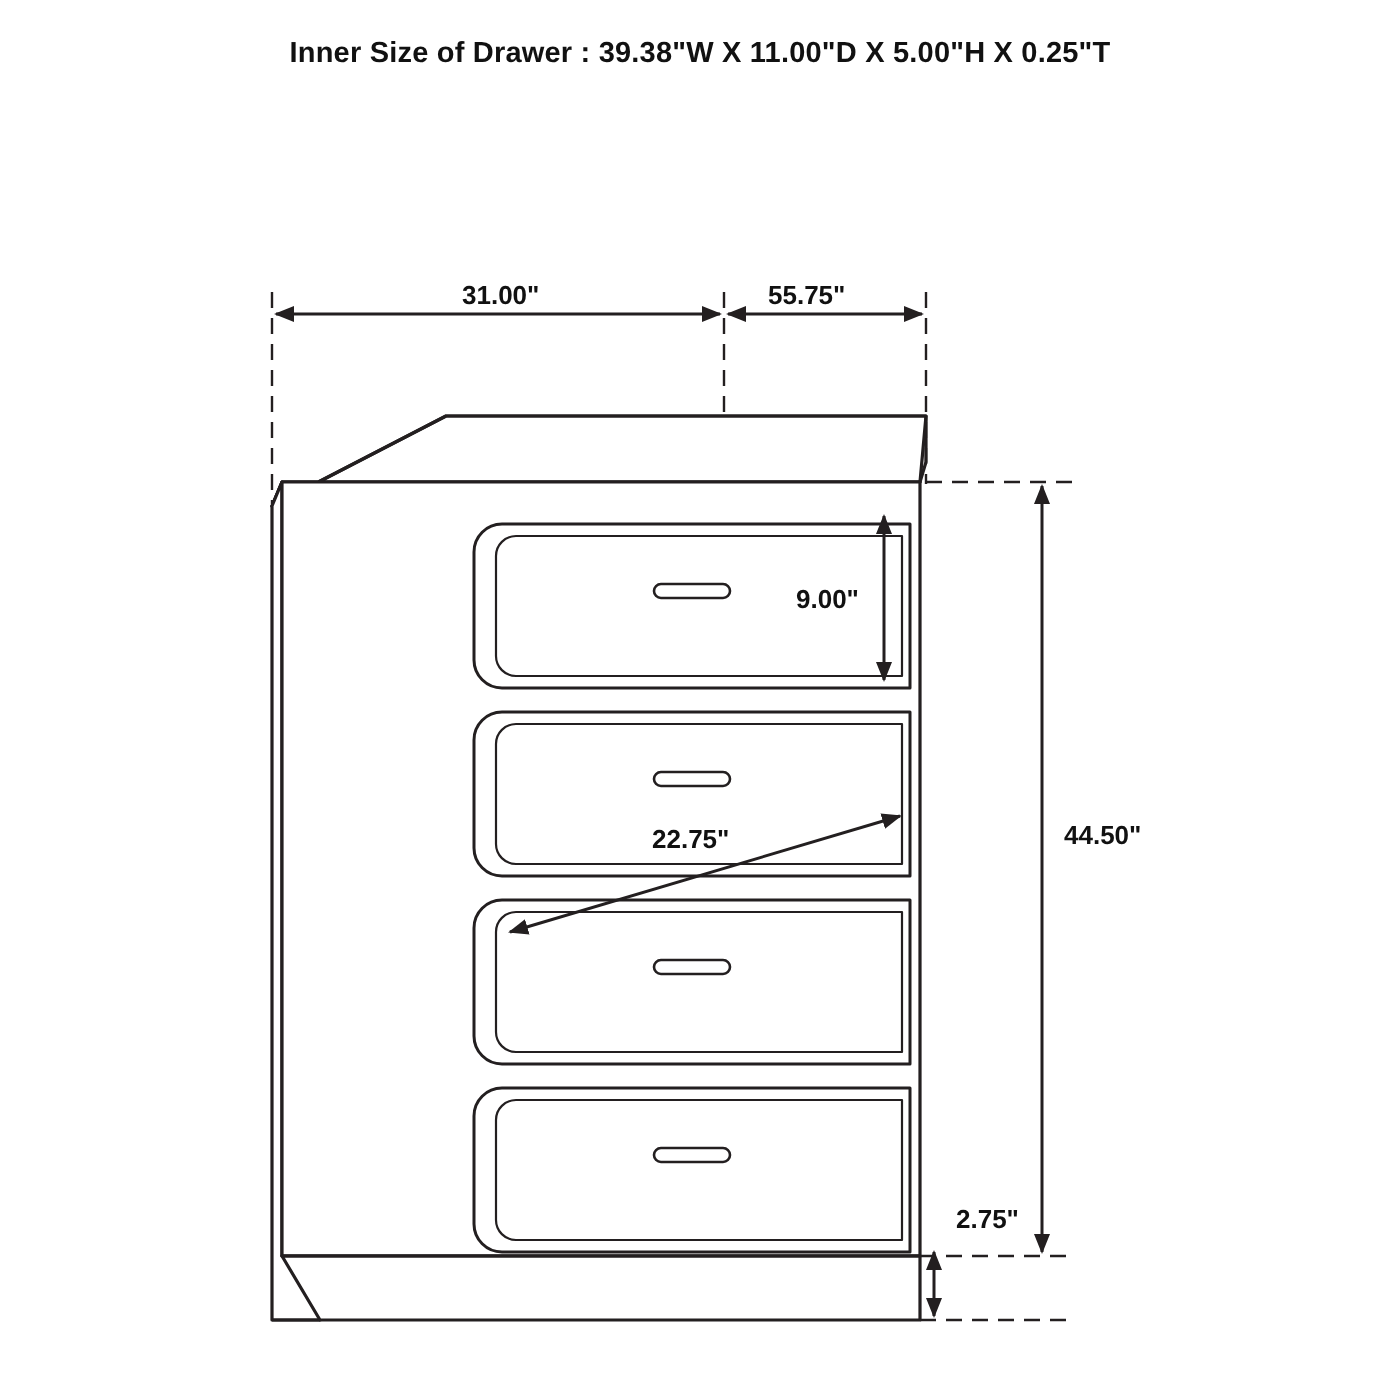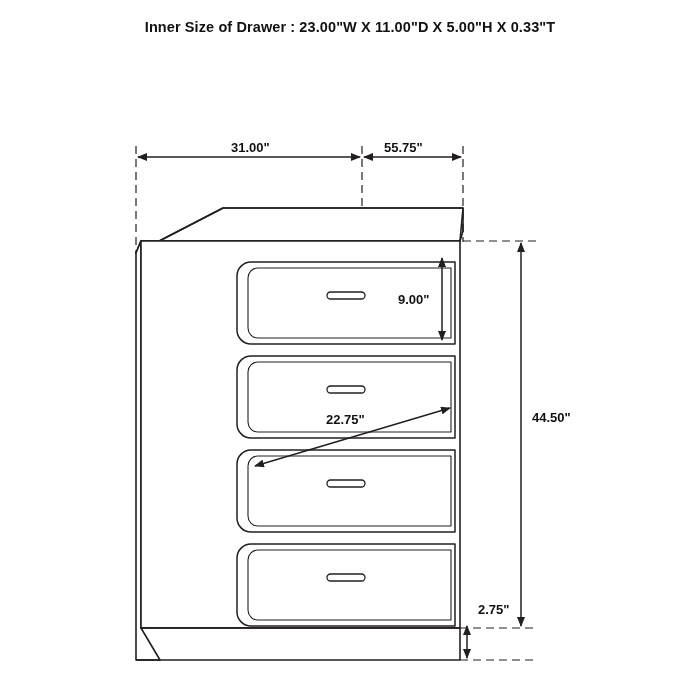--- a/index.html
+++ b/index.html
@@ -45,21 +45,21 @@
     background: #ffffff;
     padding: 0 3px;
     white-space: nowrap;
   }
 </style>
 </head>
 <body>
 
 <div id="stage">
 
-  <div id="title">Inner Size of Drawer : 23.00"W X 11.00"D X 5.00"H X 0.33"T</div>
+  <div id="title">Inner Size of Drawer : 39.38"W X 11.00"D X 5.00"H X 0.25"T</div>
 
   <svg id="drawing" viewBox="0 0 700 700">
     <defs>
       <marker id="arrEnd" markerWidth="10" markerHeight="8" refX="9" refY="4" orient="auto" markerUnits="userSpaceOnUse">
         <path d="M0,0 L10,4 L0,8 z" fill="#231f20"></path>
       </marker>
       <marker id="arrStart" markerWidth="10" markerHeight="8" refX="1" refY="4" orient="auto" markerUnits="userSpaceOnUse">
         <path d="M10,0 L0,4 L10,8 z" fill="#231f20"></path>
       </marker>
     </defs>

